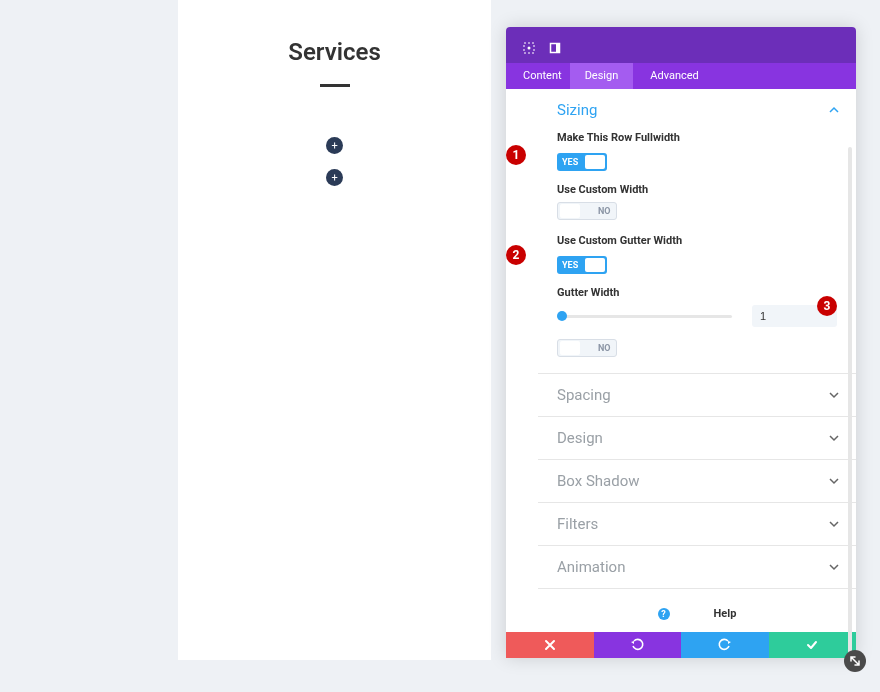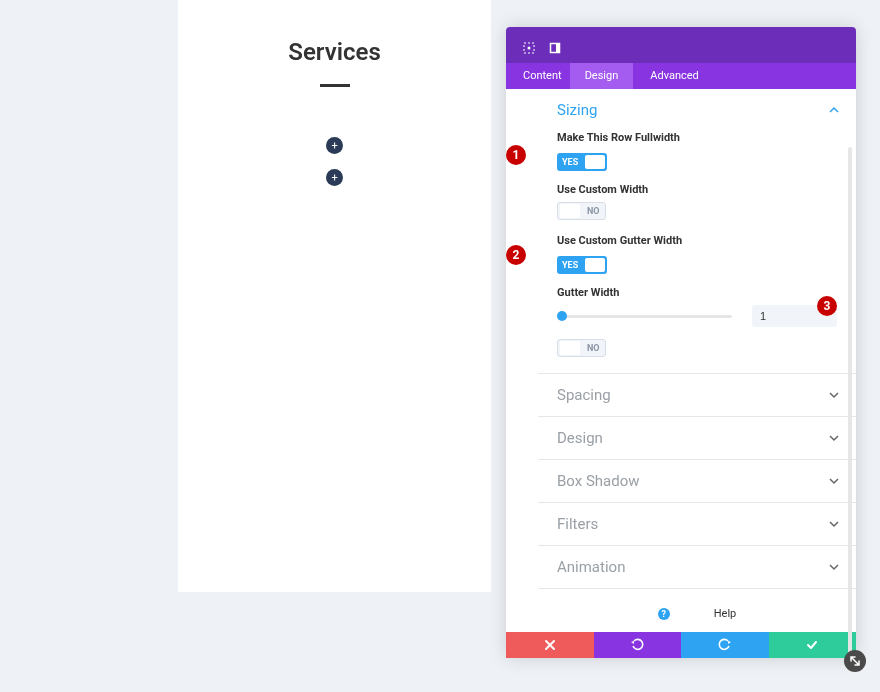--- a/index.html
+++ b/index.html
@@ -9,21 +9,21 @@
     width: 880px;
     height: 692px;
     overflow: hidden;
     position: relative;
   }
   .canvas {
     position: absolute;
     left: 178px;
     top: 0;
     width: 313px;
-    height: 592px;
+    height: 660px;
     background: #fff;
   }
   .canvas-title {
     text-align: center;
     color: #333;
     font-size: 24px;
     font-weight: 600;
     margin-top: 38px;
   }
   .canvas-underline {
@@ -156,21 +156,21 @@
   .toggle.off .toggle-label { color: #8b95a5; }
   .toggle-handle {
     width: 20px;
     height: 14px;
     background: #fff;
     border-radius: 2px;
     margin: 2px;
   }
   .toggle.on .toggle-handle { order: 2; }
   .toggle.off .toggle-handle { order: 0; }
-  .toggle.off .toggle-label { order: 2; }
+  .toggle.off .toggle-label { order: 2; margin-left: 11px; }
 
   .slider-row {
     display: flex;
     align-items: center;
     gap: 20px;
   }
   .slider-track {
     position: relative;
     height: 3px;
     background: #e6e6e6;
@@ -210,21 +210,21 @@
     border-radius: 50%;
     color: #fff;
     font-size: 9px;
     font-weight: 700;
     line-height: 12px;
     margin-right: 4px;
     vertical-align: middle;
   }
   .help-text {
     font-size: 11px;
-    font-weight: 400;
+    font-weight: 700;
     color: #333;
     vertical-align: middle;
     margin-left: 36px;
   }
 
   .panel-footer {
     display: flex;
     height: 26px;
   }
   .footer-btn {

